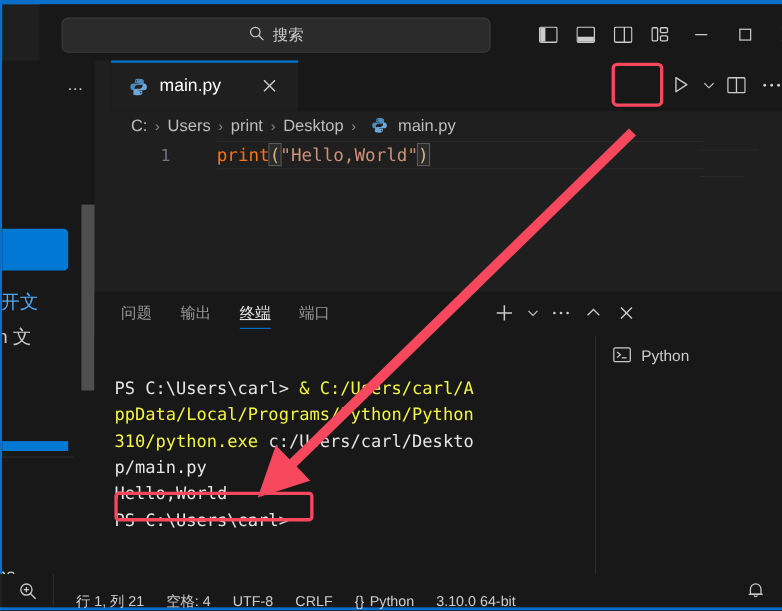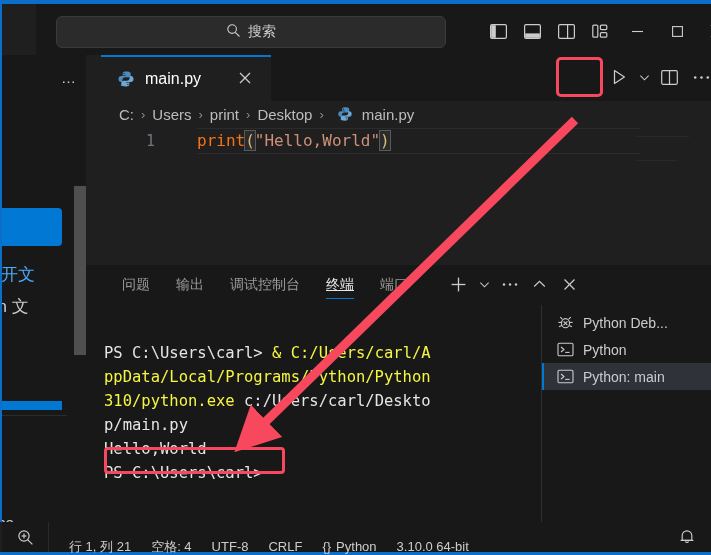--- a/index.html
+++ b/index.html
@@ -175,21 +175,21 @@
   .mm-shadow1 { position: absolute; left: 536px; top: 8px; width: 52px; height: 1px; background: #2a2a2a; }
   .mm-shadow2 { position: absolute; left: 536px; top: 32px; width: 40px; height: 1px; background: #2a2a2a; }
 
   
   .panel {
     position: absolute; left: 86px; top: 265px; width: 625px; height: 257px;
     background: #181818;
   }
   .panel-tabs {
     position: absolute; left: 0; top: 0; width: 507px; height: 40px;
-    display: flex; align-items: flex-end; padding-left: 36px; gap: 26px;
+    display: flex; align-items: flex-end; padding-left: 24px; gap: 26px;
   }
   .ptab {
     position: relative; color: #9a9a9a; font-size: 14px; height: 40px;
     display: flex; align-items: center;
   }
   .ptab.active { color: #e7e7e7; text-decoration: underline; }
   .ptab.active::after {
     content: ""; position: absolute; left: 0; right: 0; bottom: 6px; height: 1px; background: #0078d4;
   }
   .panel-actions {
@@ -415,21 +415,20 @@
       <div class="minimap-line1"></div>
 
     </div>
   </div>
 
   <div class="panel">
 
     <div class="panel-tabs">
       <div class="ptab">问题</div>
       <div class="ptab">输出</div>
-      <div class="ptab">调试控制台</div>
       <div class="ptab active">终端</div>
       <div class="ptab">端口</div>
 
       <div class="panel-actions">
         <div class="pa-btn">
           <svg width="17" height="17" viewBox="0 0 17 17">
               <line x1="8.5" y1="1.6" x2="8.5" y2="15.4" stroke="#cccccc" stroke-width="1.35"></line>
               <line x1="1.6" y1="8.5" x2="15.4" y2="8.5" stroke="#cccccc" stroke-width="1.35"></line>
             </svg>
         </div>
@@ -457,55 +456,29 @@
             </svg>
         </div>
       </div>
     </div>
 
     <div class="term-body"><div><span class="t-white">PS C:\Users\carl&gt; </span><span class="t-yellow">&amp; C:/Users/carl/A</span></div><div><span class="t-yellow">ppData/Local/Programs/Python/Python</span></div><div><span class="t-yellow">310/python.exe </span><span class="t-white">c:/Users/carl/Deskto</span></div><div><span class="t-white">p/main.py</span></div><div><span class="t-white">Hello,World</span></div><div><span class="t-white">PS C:\Users\carl&gt;</span></div></div>
 
     <div class="term-sep"></div>
 
     <div class="term-list">
-      <div class="tl-item">
-        <span class="tl-ico">
-          <svg width="17" height="17" viewBox="0 0 17 17" fill="none" stroke="#cccccc" stroke-width="1.1">
-            <ellipse cx="8.5" cy="9.2" rx="4" ry="4.6"></ellipse>
-            <line x1="5.2" y1="5.2" x2="3.2" y2="3"></line>
-              <line x1="11.8" y1="5.2" x2="13.8" y2="3"></line>
-            <line x1="1.4" y1="8.4" x2="4.5" y2="8.4"></line>
-              <line x1="12.5" y1="8.4" x2="15.6" y2="8.4"></line>
-            <line x1="2" y1="12.8" x2="4.8" y2="11.6"></line>
-              <line x1="15" y1="12.8" x2="12.2" y2="11.6"></line>
-            <line x1="6.6" y1="7.4" x2="10.4" y2="11.2"></line>
-              <line x1="10.4" y1="7.4" x2="6.6" y2="11.2"></line>
-          </svg>
-        </span>
-        <span>Python Deb...</span>
-      </div>
       <div class="tl-item">
         <span class="tl-ico">
           <svg width="17" height="17" viewBox="0 0 17 17">
               <rect x="1" y="2.2" width="15" height="12.6" rx="1.4" fill="none" stroke="#cccccc" stroke-width="1.1"></rect>
               <path d="M4 6 L7 8.5 L4 11" fill="none" stroke="#cccccc" stroke-width="1.1"></path>
               <line x1="8.2" y1="11.4" x2="12.6" y2="11.4" stroke="#cccccc" stroke-width="1.1"></line>
             </svg>
         </span>
         <span>Python</span>
-      </div>
-      <div class="tl-item selected">
-        <span class="tl-ico">
-          <svg width="17" height="17" viewBox="0 0 17 17">
-              <rect x="1" y="2.2" width="15" height="12.6" rx="1.4" fill="none" stroke="#cccccc" stroke-width="1.1"></rect>
-              <path d="M4 6 L7 8.5 L4 11" fill="none" stroke="#cccccc" stroke-width="1.1"></path>
-              <line x1="8.2" y1="11.4" x2="12.6" y2="11.4" stroke="#cccccc" stroke-width="1.1"></line>
-            </svg>
-        </span>
-        <span>Python: main</span>
       </div>
     </div>
   </div>
 
   <div class="sb-left-strip"></div>
   <div class="statusbar">
     <div class="sb-zoom">
       <svg width="17" height="17" viewBox="0 0 17 17" fill="none" stroke="#cccccc" stroke-width="1.2">
         <circle cx="7" cy="7" r="5.1"></circle>
           <line x1="10.8" y1="10.8" x2="15.4" y2="15.4"></line>

